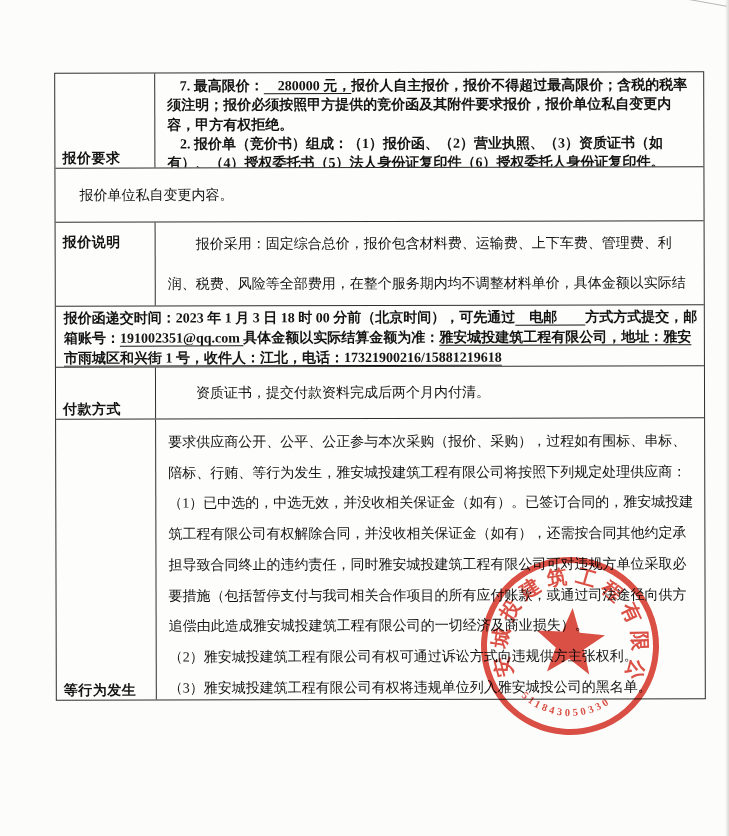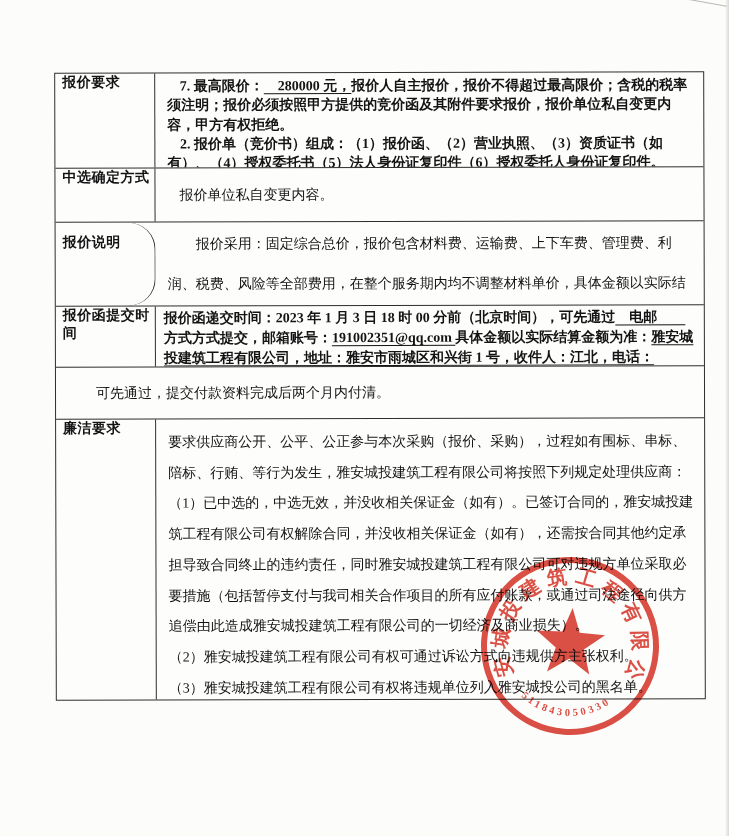--- a/index.html
+++ b/index.html
@@ -24,39 +24,39 @@
     border:1.6px solid #2e2e2c;
     box-sizing:border-box;
     transform:rotate(-0.15deg);
     background:rgba(255,255,255,0.35);
   }
   .row{display:flex;border-bottom:1.6px solid #2e2e2c;box-sizing:border-box;}
   .row:last-child{border-bottom:none;}
   .label-cell{
     width:100px;min-width:100px;box-sizing:border-box;
     border-right:1.6px solid #2e2e2c;
-    display:flex;align-items:flex-start;
+    display:flex;align-items:flex-end;
     padding-left:7px;
     font-weight:bold;font-size:14px;letter-spacing:0.5px;
   }
   .content-cell{flex:1;box-sizing:border-box;font-size:14px;overflow:hidden;}
   .content-cell p{margin:0;}
 
   
   .r1{height:95px;}
   .r1 .content-cell{padding:3px 10px 0 12px;line-height:19.3px;font-weight:bold;}
   .r1 p{text-indent:0.9em;}
 
   
   .r2{height:54px;}
   .r2 .content-cell{display:flex;align-items:center;padding-left:24px;}
 
   
   .r3{height:84px;}
-  .r3 .label-cell{align-items:flex-start;padding-top:11px;border-radius:27px;}
+  .r3 .label-cell{align-items:flex-start;padding-top:11px;}
   .r3 .content-cell{padding:2px 8px 0 12px;line-height:40px;}
   .r3 p{text-indent:2em;}
 
   
   .r4{height:61px;}
   .r4 .content-cell{padding:2px 6px 0 8px;line-height:20.2px;font-weight:bold;}
 
   
   .r5{height:52px;}
   .r5 .content-cell{display:flex;align-items:center;padding-left:40px;}
@@ -92,55 +92,52 @@
       <div class="label-cell">
         <span>报价要求</span>
       </div>
       <div class="content-cell">
         <p><span>7. 最高限价：</span><span class="u">　280000 元，</span><span>报价人自主报价，报价不得超过最高限价；含税的税率须注明；报价必须按照甲方提供的竞价函及其附件要求报价，报价单位私自变更内容，甲方有权拒绝。</span></p>
         <p>2. 报价单（竞价书）组成：（1）报价函、（2）营业执照、（3）资质证书（如有）、（4）授权委托书（5）法人身份证复印件（6）授权委托人身份证复印件。（7）资格要求承诺函。上述组成附件均需盖章，并胶装或订书机装订成册，不得散页递交。</p>
       </div>
     </div>
 
     <div class="row r2">
-      <div class="label-cell">
-        <span>中选确定方式</span>
-      </div>
       <div class="content-cell">
         <p>报价单位私自变更内容。</p>
       </div>
     </div>
 
     <div class="row r3">
       <div class="label-cell">
         <span>报价说明</span>
       </div>
       <div class="content-cell">
         <p>报价采用：固定综合总价，报价包含材料费、运输费、上下车费、管理费、利润、税费、风险等全部费用，在整个服务期内均不调整材料单价，具体金额以实际结算金额为准。</p>
       </div>
     </div>
 
     <div class="row r4">
-      <div class="label-cell">
-        <span>报价函提交时间</span>
-      </div>
       <div class="content-cell">
         <p><span>报价函递交时间：2023 年 1 月 3 日 18 时 00 分前（北京时间），可先通过</span><span class="u">　电邮　　</span><span>方式方式提交，邮箱账号：</span><span class="u">191002351@qq.com </span><span>具体金额以实际结算金额为准：</span><span class="u">雅安城投建筑工程有限公司，地址：雅安市雨城区和兴街 1 号，收件人：江北，电话：17321900216/15881219618</span></p>
       </div>
     </div>
 
     <div class="row r5">
+      <div class="label-cell">
+        <span>付款方式</span>
+      </div>
       <div class="content-cell">
-        <p>可先通过，提交付款资料完成后两个月内付清。</p>
+        <p>资质证书，提交付款资料完成后两个月内付清。</p>
       </div>
     </div>
 
     <div class="row r6">
       <div class="label-cell">
-        <span>廉洁要求</span>
+        <span>等行为发生</span>
       </div>
       <div class="content-cell">
         <p>要求供应商公开、公平、公正参与本次采购（报价、采购），过程如有围标、串标、陪标、行贿、等行为发生，雅安城投建筑工程有限公司将按照下列规定处理供应商：</p>
         <p>（1）已中选的，中选无效，并没收相关保证金（如有）。已签订合同的，雅安城投建筑工程有限公司有权解除合同，并没收相关保证金（如有），还需按合同其他约定承担导致合同终止的违约责任，同时雅安城投建筑工程有限公司可对违规方单位采取必要措施（包括暂停支付与我司相关合作项目的所有应付账款，或通过司法途径向供方追偿由此造成雅安城投建筑工程有限公司的一切经济及商业损失）。</p>
         <p>（2）雅安城投建筑工程有限公司有权可通过诉讼方式向违规供方主张权利。</p>
         <p>（3）雅安城投建筑工程有限公司有权将违规单位列入雅安城投公司的黑名单。</p>
       </div>
     </div>
 
   </div>

